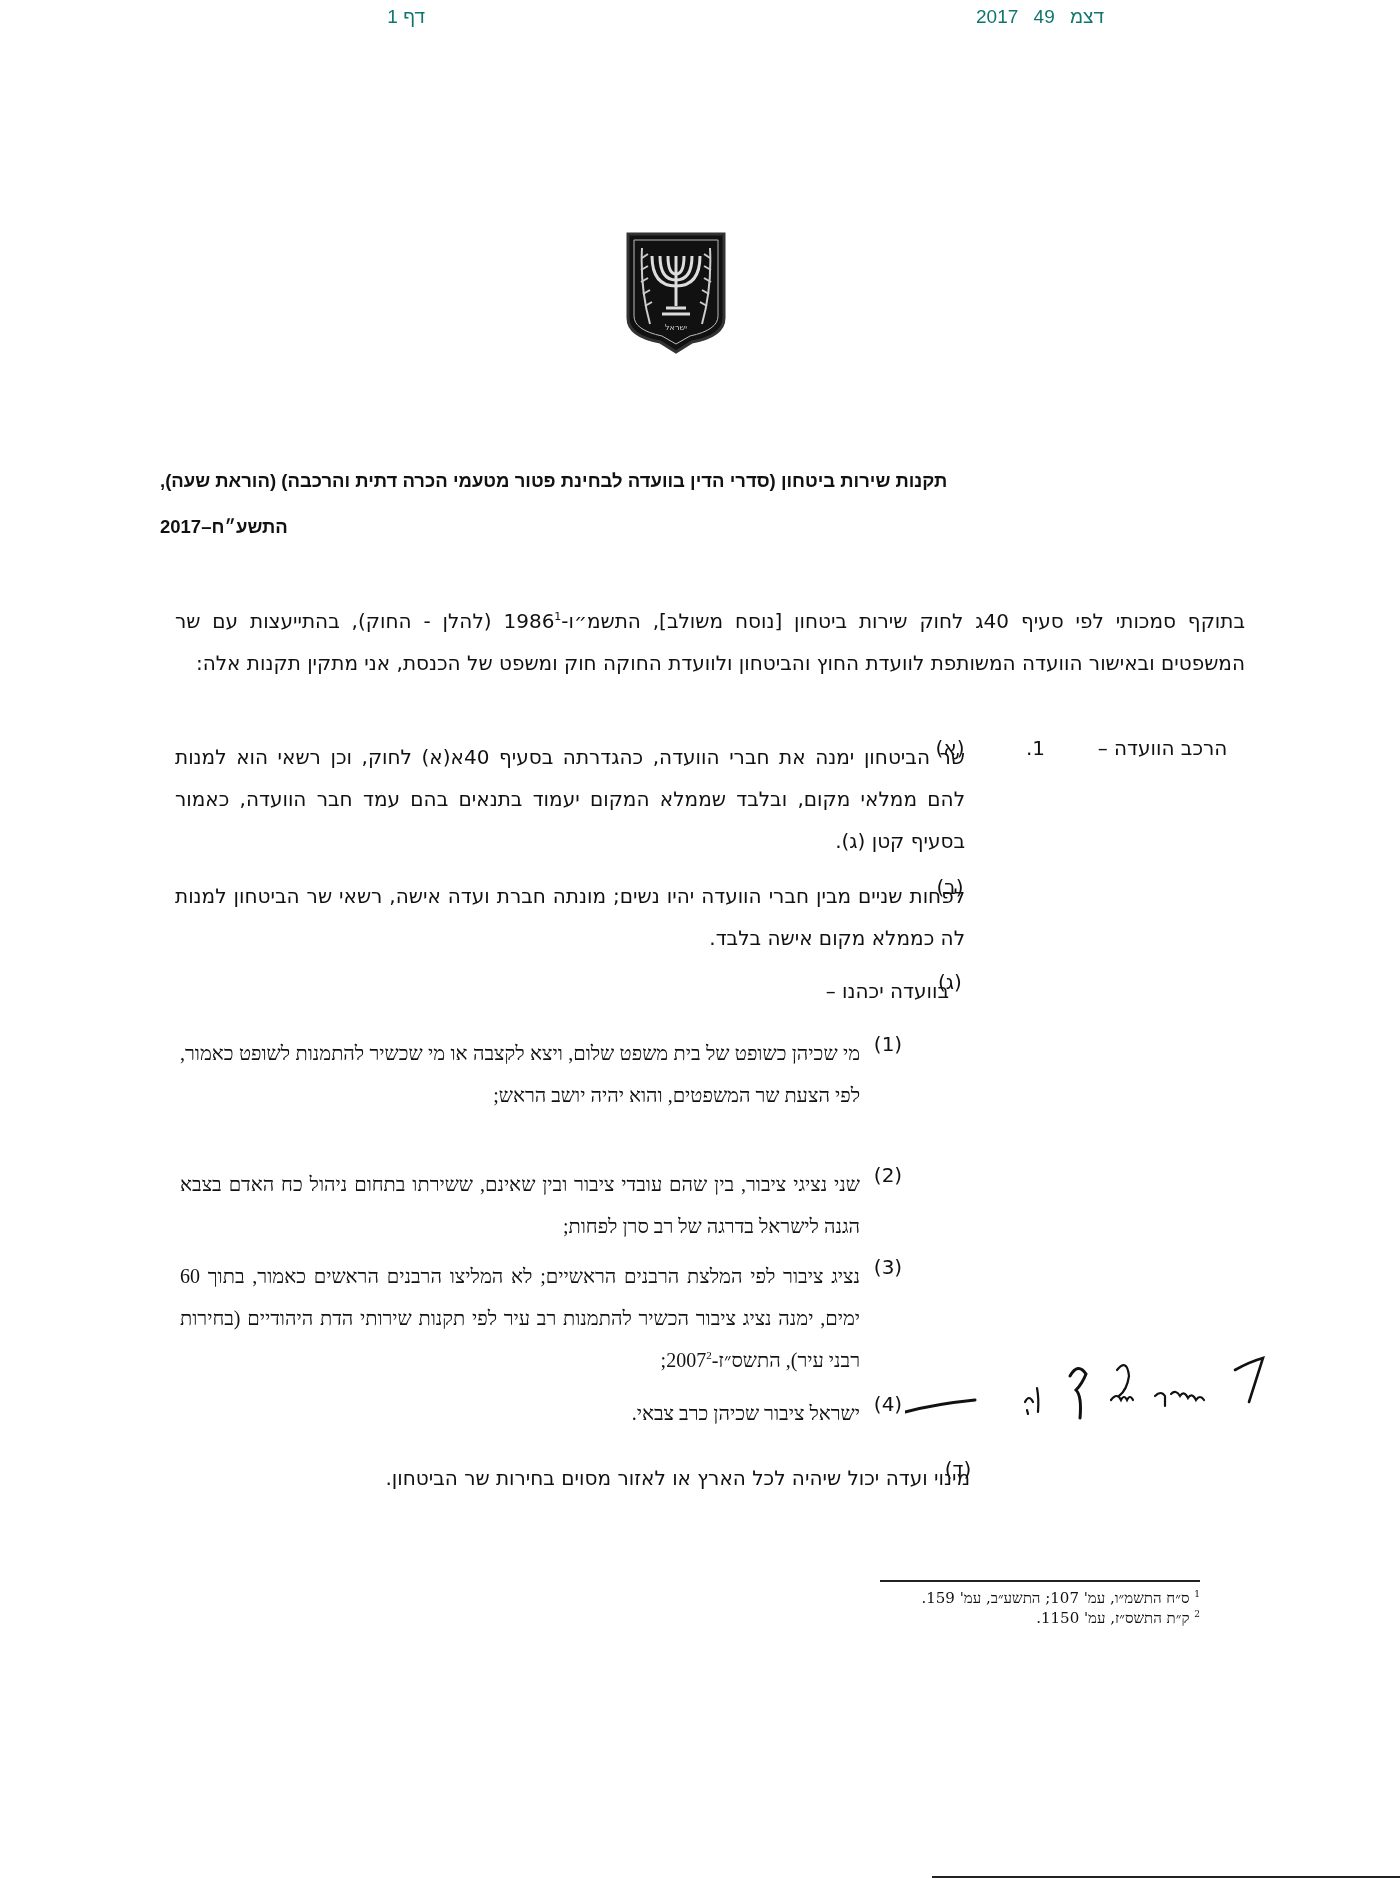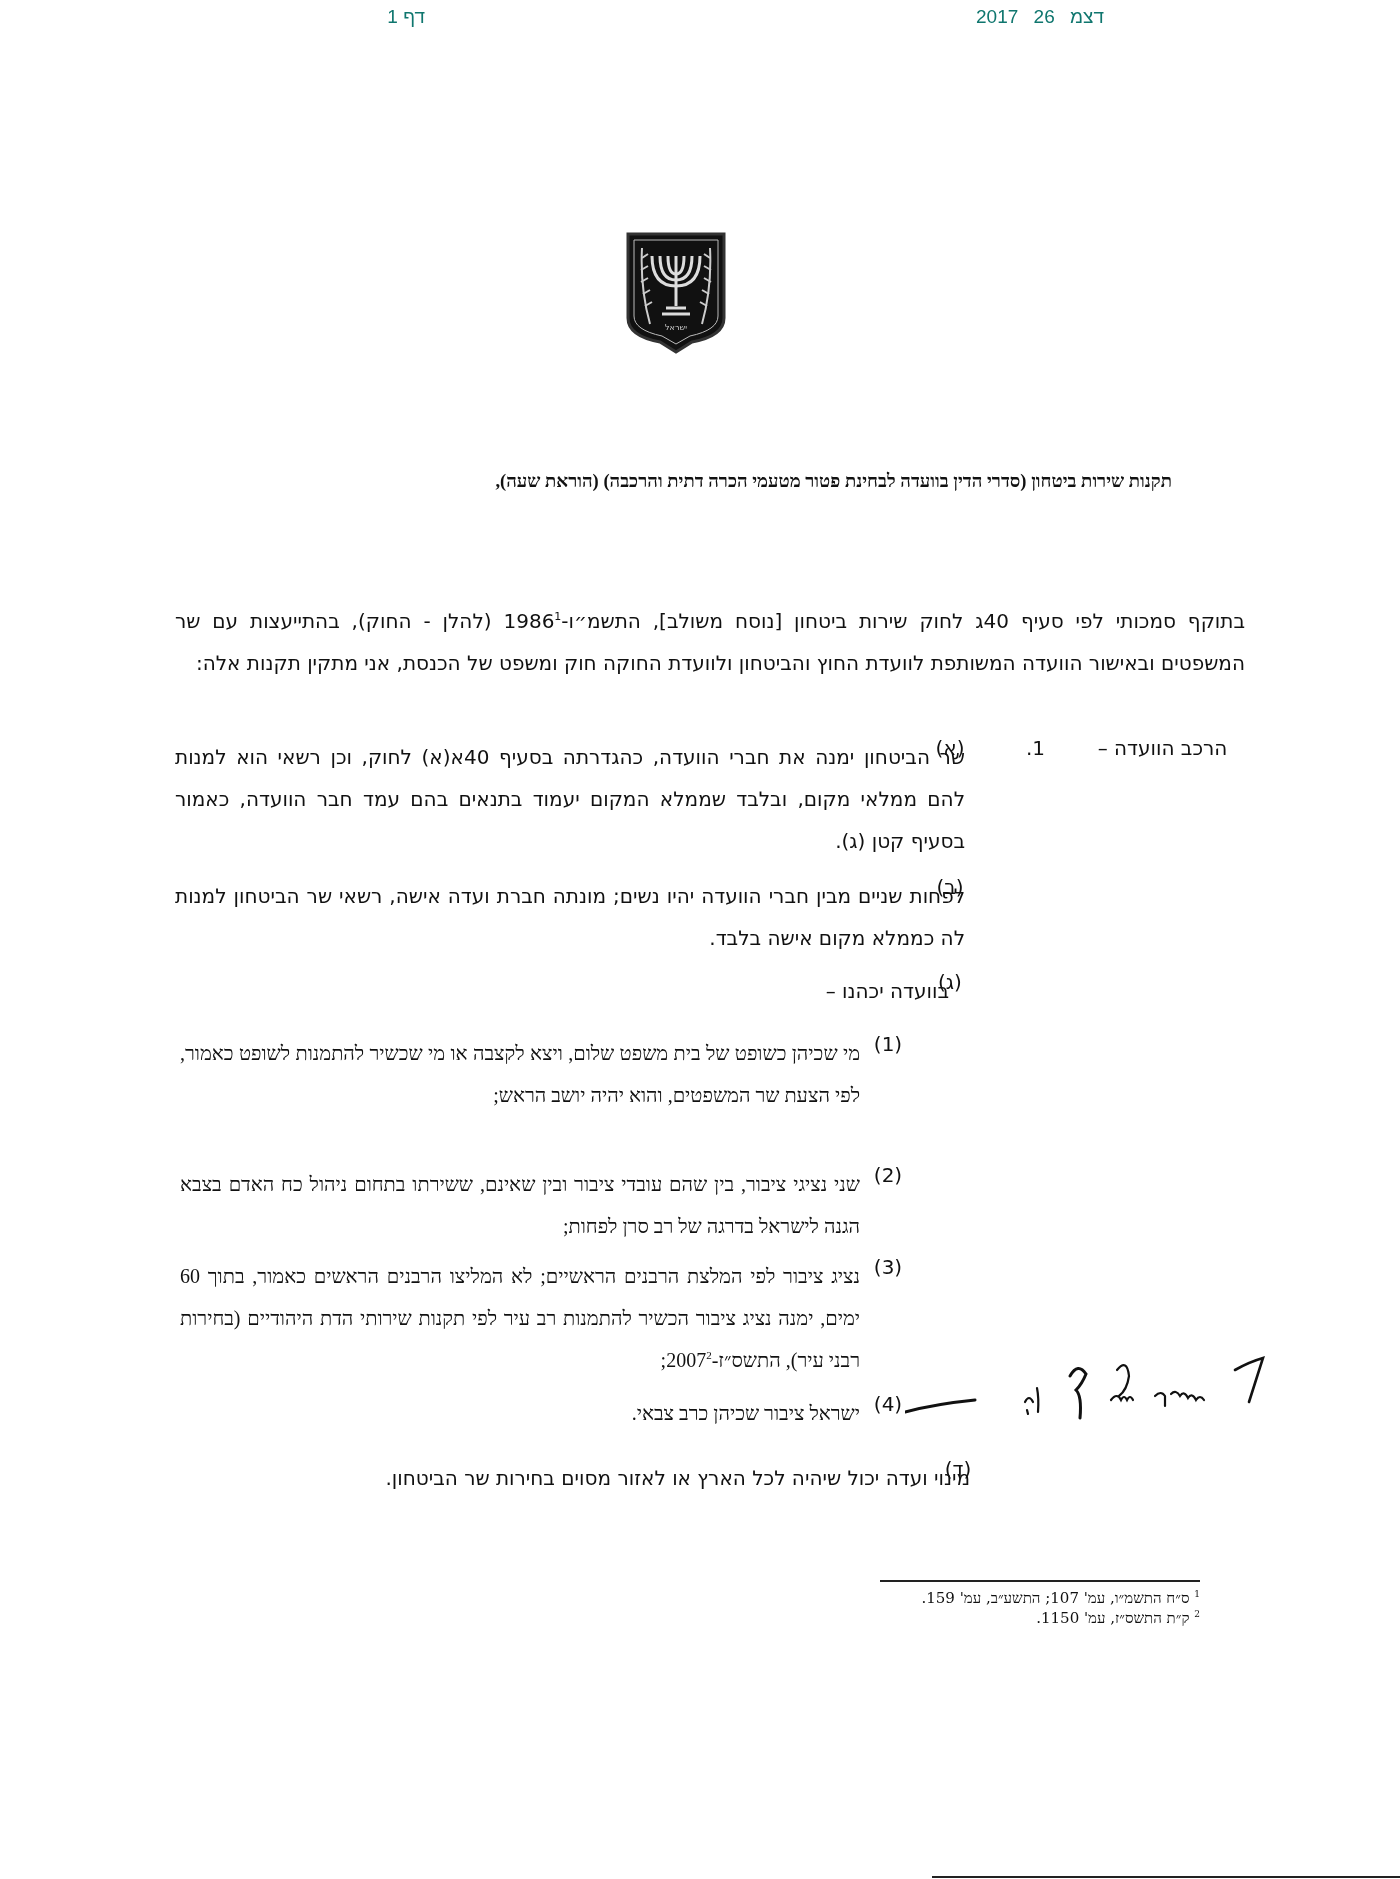--- a/index.html
+++ b/index.html
@@ -9,22 +9,22 @@
     }
     .hdr { position: absolute; top: 6px; font-family: "Liberation Sans", sans-serif; font-size: 19px; color: #0f766e; }
     .hdr-page { left: 325px; width: 100px; direction: rtl; }
     .hdr-page .num { margin-left: 50px; }
     .hdr-date { left: 976px; width: 160px; direction: ltr; }
     .hdr-date span { margin-right: 10px; }
 
     .emblem { position: absolute; left: 622px; top: 228px; width: 108px; height: 128px; }
 
     .title {
-      position: absolute; left: 160px; top: 458px; width: 1012px; direction: rtl; text-align: right;
-      font-family: Liberation Serif, serif; font-weight: bold; font-size: 18.5px; line-height: 46px; color: #111;
+      position: absolute; left: 160px; top: 458px; width: 1012px; direction: rtl; text-align: left;
+      font-family: Liberation Sans, sans-serif; font-weight: bold; font-size: 18.5px; line-height: 46px; color: #111;
     }
 
     .txt { font-family: "DejaVu Sans", sans-serif; font-size: 20px; color: #111; direction: rtl; margin-left: 40px; }
     .para {
       position: absolute; direction: rtl; text-align: justify; text-align-last: right;
       line-height: 42px;
     }
     sup { font-size: 11px; line-height: 0; }
 
     .preamble { left: 135px; top: 600px; width: 1070px; }
@@ -60,21 +60,21 @@
 </head>
 <body>
 
 <div class="hdr hdr-page">
   <span>דף</span>
   <span class="num">1</span>
 </div>
 <div class="hdr hdr-date">
   <span>2017</span>
   <span>דצמ</span>
-  <span>26</span>
+  <span>49</span>
 </div>
 
 <div class="emblem">
   <svg width="108" height="128" viewBox="0 0 108 128">
     <path d="M6,6 L102,6 L102,90 Q102,108 70,114 L54,124 L38,114 Q6,108 6,90 Z" fill="#111" stroke="#333" stroke-width="3"></path>
     <path d="M12,12 L96,12 L96,88 Q96,102 68,108 L54,116 L40,108 Q12,102 12,88 Z" fill="none" stroke="#bbb" stroke-width="1"></path>
 
     <g stroke="#ddd" stroke-width="3" fill="none">
       <line x1="54" y1="28" x2="54" y2="78"></line>
       <path d="M30,28 Q30,58 54,58 Q78,58 78,28"></path>
@@ -89,20 +89,21 @@
       <path d="M88,20 Q90,60 80,96"></path>
       <path d="M20,30 l6,-4 M19,42 l7,-4 M19,54 l7,-4 M21,66 l7,-4 M23,78 l7,-4"></path>
       <path d="M88,30 l-6,-4 M89,42 l-7,-4 M89,54 l-7,-4 M87,66 l-7,-4 M85,78 l-7,-4"></path>
     </g>
     <text x="54" y="102" font-size="8" fill="#ccc" text-anchor="middle" font-family="DejaVu Sans, sans-serif">ישראל</text>
   </svg>
 </div>
 
 <div class="title">
   <div>תקנות שירות ביטחון (סדרי הדין בוועדה לבחינת פטור מטעמי הכרה דתית והרכבה) (הוראת שעה),</div>
+  <div>התשע״ח–2017</div>
 </div>
 
 <div class="para txt preamble"><span>בתוקף סמכותי לפי סעיף 40ג לחוק שירות ביטחון [נוסח משולב], התשמ״ו-1986</span><sup>1</sup><span> (להלן - החוק), בהתייעצות עם שר המשפטים ובאישור הוועדה המשותפת לוועדת החוץ והביטחון ולוועדת החוקה חוק ומשפט של הכנסת, אני מתקין תקנות אלה:</span></div>
 
 <div class="txt marg">הרכב הוועדה –</div>
 <div class="txt secnum">1.</div>
 
 <div class="txt sublabel lab-a">(א)</div>
 <div class="para txt p-a">שר הביטחון ימנה את חברי הוועדה, כהגדרתה בסעיף 40א(א) לחוק, וכן רשאי הוא למנות להם ממלאי מקום, ובלבד שממלא המקום יעמוד בתנאים בהם עמד חבר הוועדה, כאמור בסעיף קטן (ג).</div>
 

